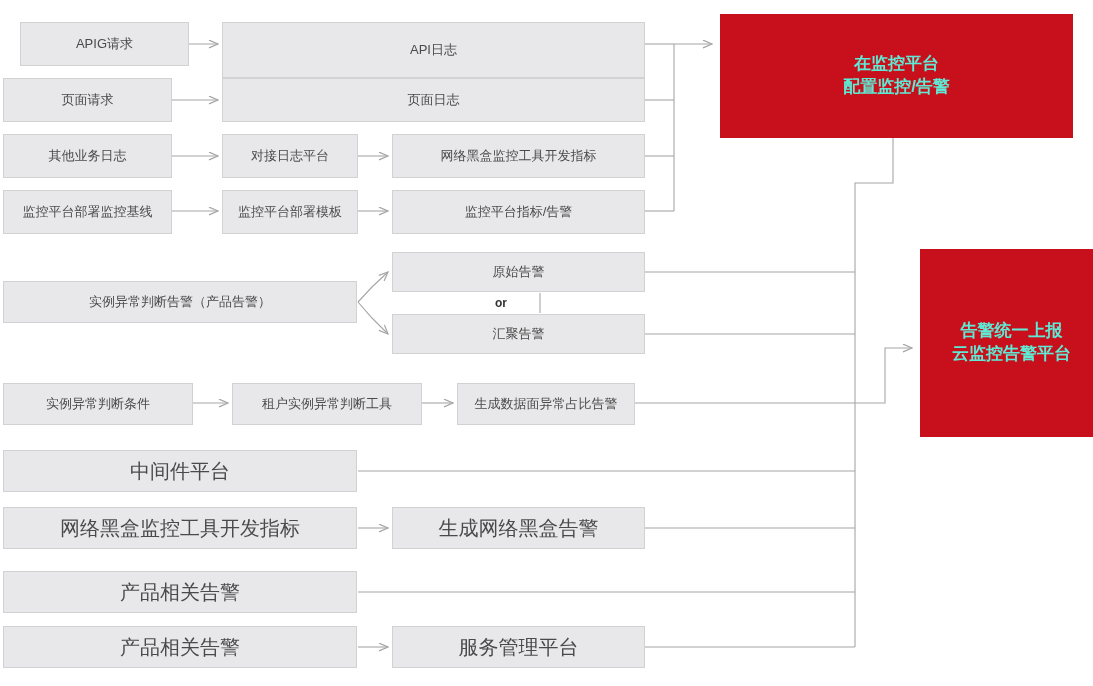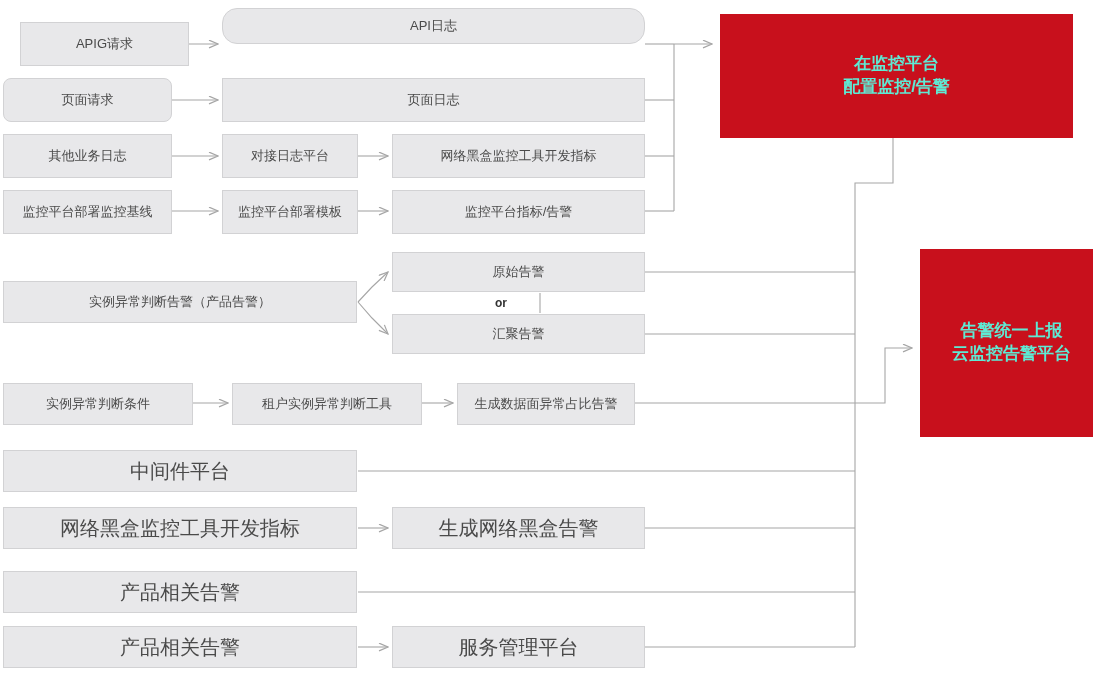--- a/index.html
+++ b/index.html
@@ -118,25 +118,25 @@
       <path d="M358,647 L388,647" marker-end="url(#ah)"></path>
       <path d="M645,647 L855,647"></path>
 
       <path d="M855,403 L855,647"></path>
     </g>
   </svg>
 
   <div class="node gray" style="left:20px; top:22px; width:169px; height:44px;">
     <span>APIG请求</span>
   </div>
-  <div class="node gray" style="left:222px; top:8px; width:423px; height:36px;border-radius:15px;">
+  <div class="node gray" style="left:222px; top:22px; width:423px; height:56px;">
     <span>API日志</span>
   </div>
 
-  <div class="node gray" style="left:3px; top:78px; width:169px; height:44px;border-radius:8px;">
+  <div class="node gray" style="left:3px; top:78px; width:169px; height:44px;">
     <span>页面请求</span>
   </div>
   <div class="node gray" style="left:222px; top:78px; width:423px; height:44px;">
     <span>页面日志</span>
   </div>
 
   <div class="node gray" style="left:3px; top:134px; width:169px; height:44px;">
     <span>其他业务日志</span>
   </div>
   <div class="node gray" style="left:222px; top:134px; width:136px; height:44px;">

